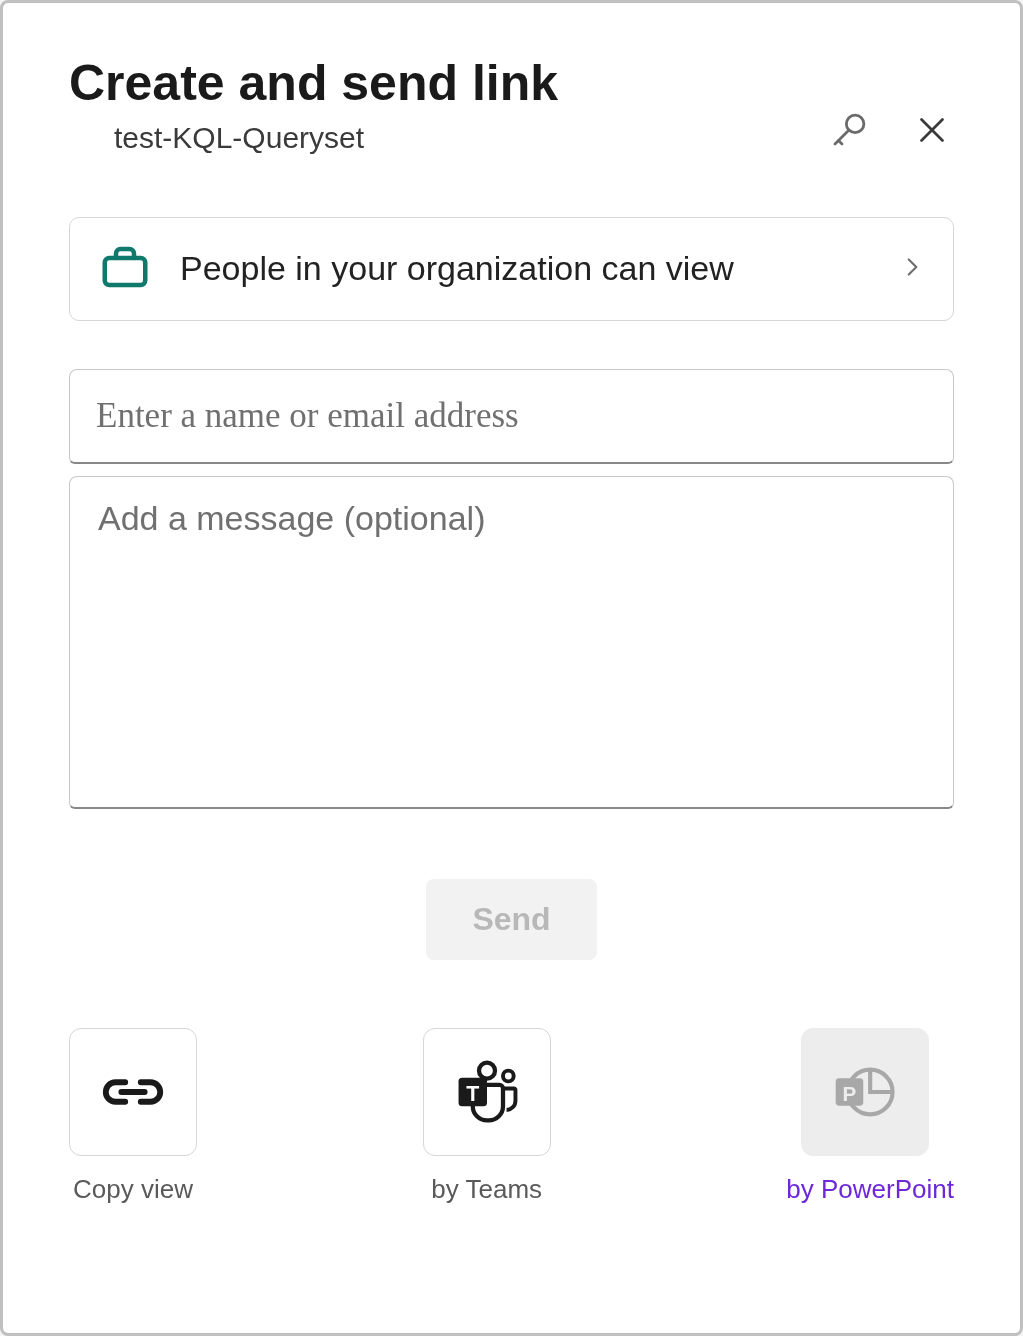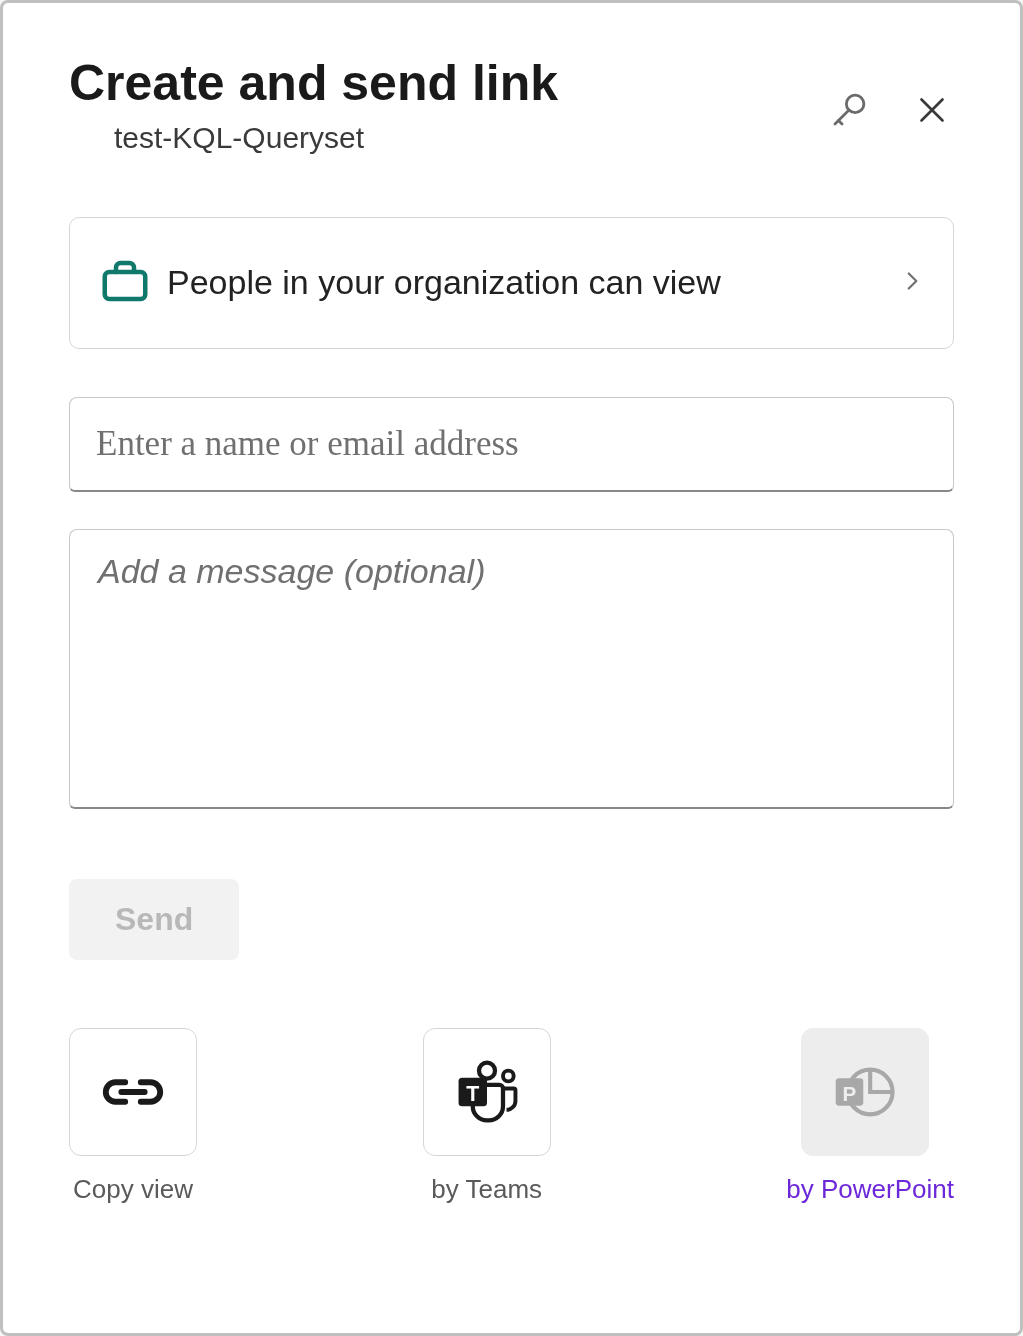--- a/index.html
+++ b/index.html
@@ -20,21 +20,21 @@
       height: 1336px;
       background: #ffffff;
       border: 3px solid #c0c0c0;
       border-radius: 8px;
       padding: 50px 66px 60px 66px;
       display: flex;
       flex-direction: column;
     }
     .header {
       display: flex;
-      align-items: center;
+      align-items: flex-end;
       justify-content: space-between;
       margin-bottom: 10px;
     }
     .header-text {
       flex: 1;
     }
     .title {
       font-size: 50px;
       font-weight: 700;
       color: #1a1a1a;
@@ -60,24 +60,24 @@
       color: #5a5a5a;
       display: flex;
       align-items: center;
       justify-content: center;
       padding: 4px;
     }
     .permission-row {
       margin-top: 52px;
       border: 1px solid #d6d6d6;
       border-radius: 10px;
-      padding: 36px 28px;
-      display: flex;
-      align-items: center;
-      gap: 15px;
+      padding: 22px 28px;
+      display: flex;
+      align-items: center;
+      gap: 28px;
       cursor: pointer;
     }
     .permission-row .briefcase {
       flex-shrink: 0;
     }
     .permission-text {
       flex: 1;
       font-size: 34px;
       color: #222;
       line-height: 1.35;
@@ -94,41 +94,40 @@
       padding: 26px 26px;
       font-size: 35px;
       font-family: Liberation Serif, serif;
       color: #222;
       outline: none;
     }
     .name-input::placeholder {
       color: #707070;
     }
     .message-input {
-      margin-top: 37px;
+      margin-top: 12px;
       width: 100%;
-      height: 280px;
+      height: 333px;
       border: 1px solid #c8c8c8;
       border-bottom: 2px solid #888888;
       border-radius: 8px 8px 6px 6px;
       padding: 22px 28px;
       font-size: 34px;
       font-family: inherit;
       color: #222;
       outline: none;
       resize: none;
-      font-style: italic;
     }
     .message-input::placeholder {
       color: #707070;
     }
     .send-row {
       margin-top: 70px;
       display: flex;
-      justify-content: flex-start;
+      justify-content: center;
     }
     .send-btn {
       background: #f2f2f2;
       border: none;
       border-radius: 8px;
       padding: 22px 46px;
       font-size: 32px;
       font-weight: 600;
       color: #b8b8b8;
       font-family: inherit;

